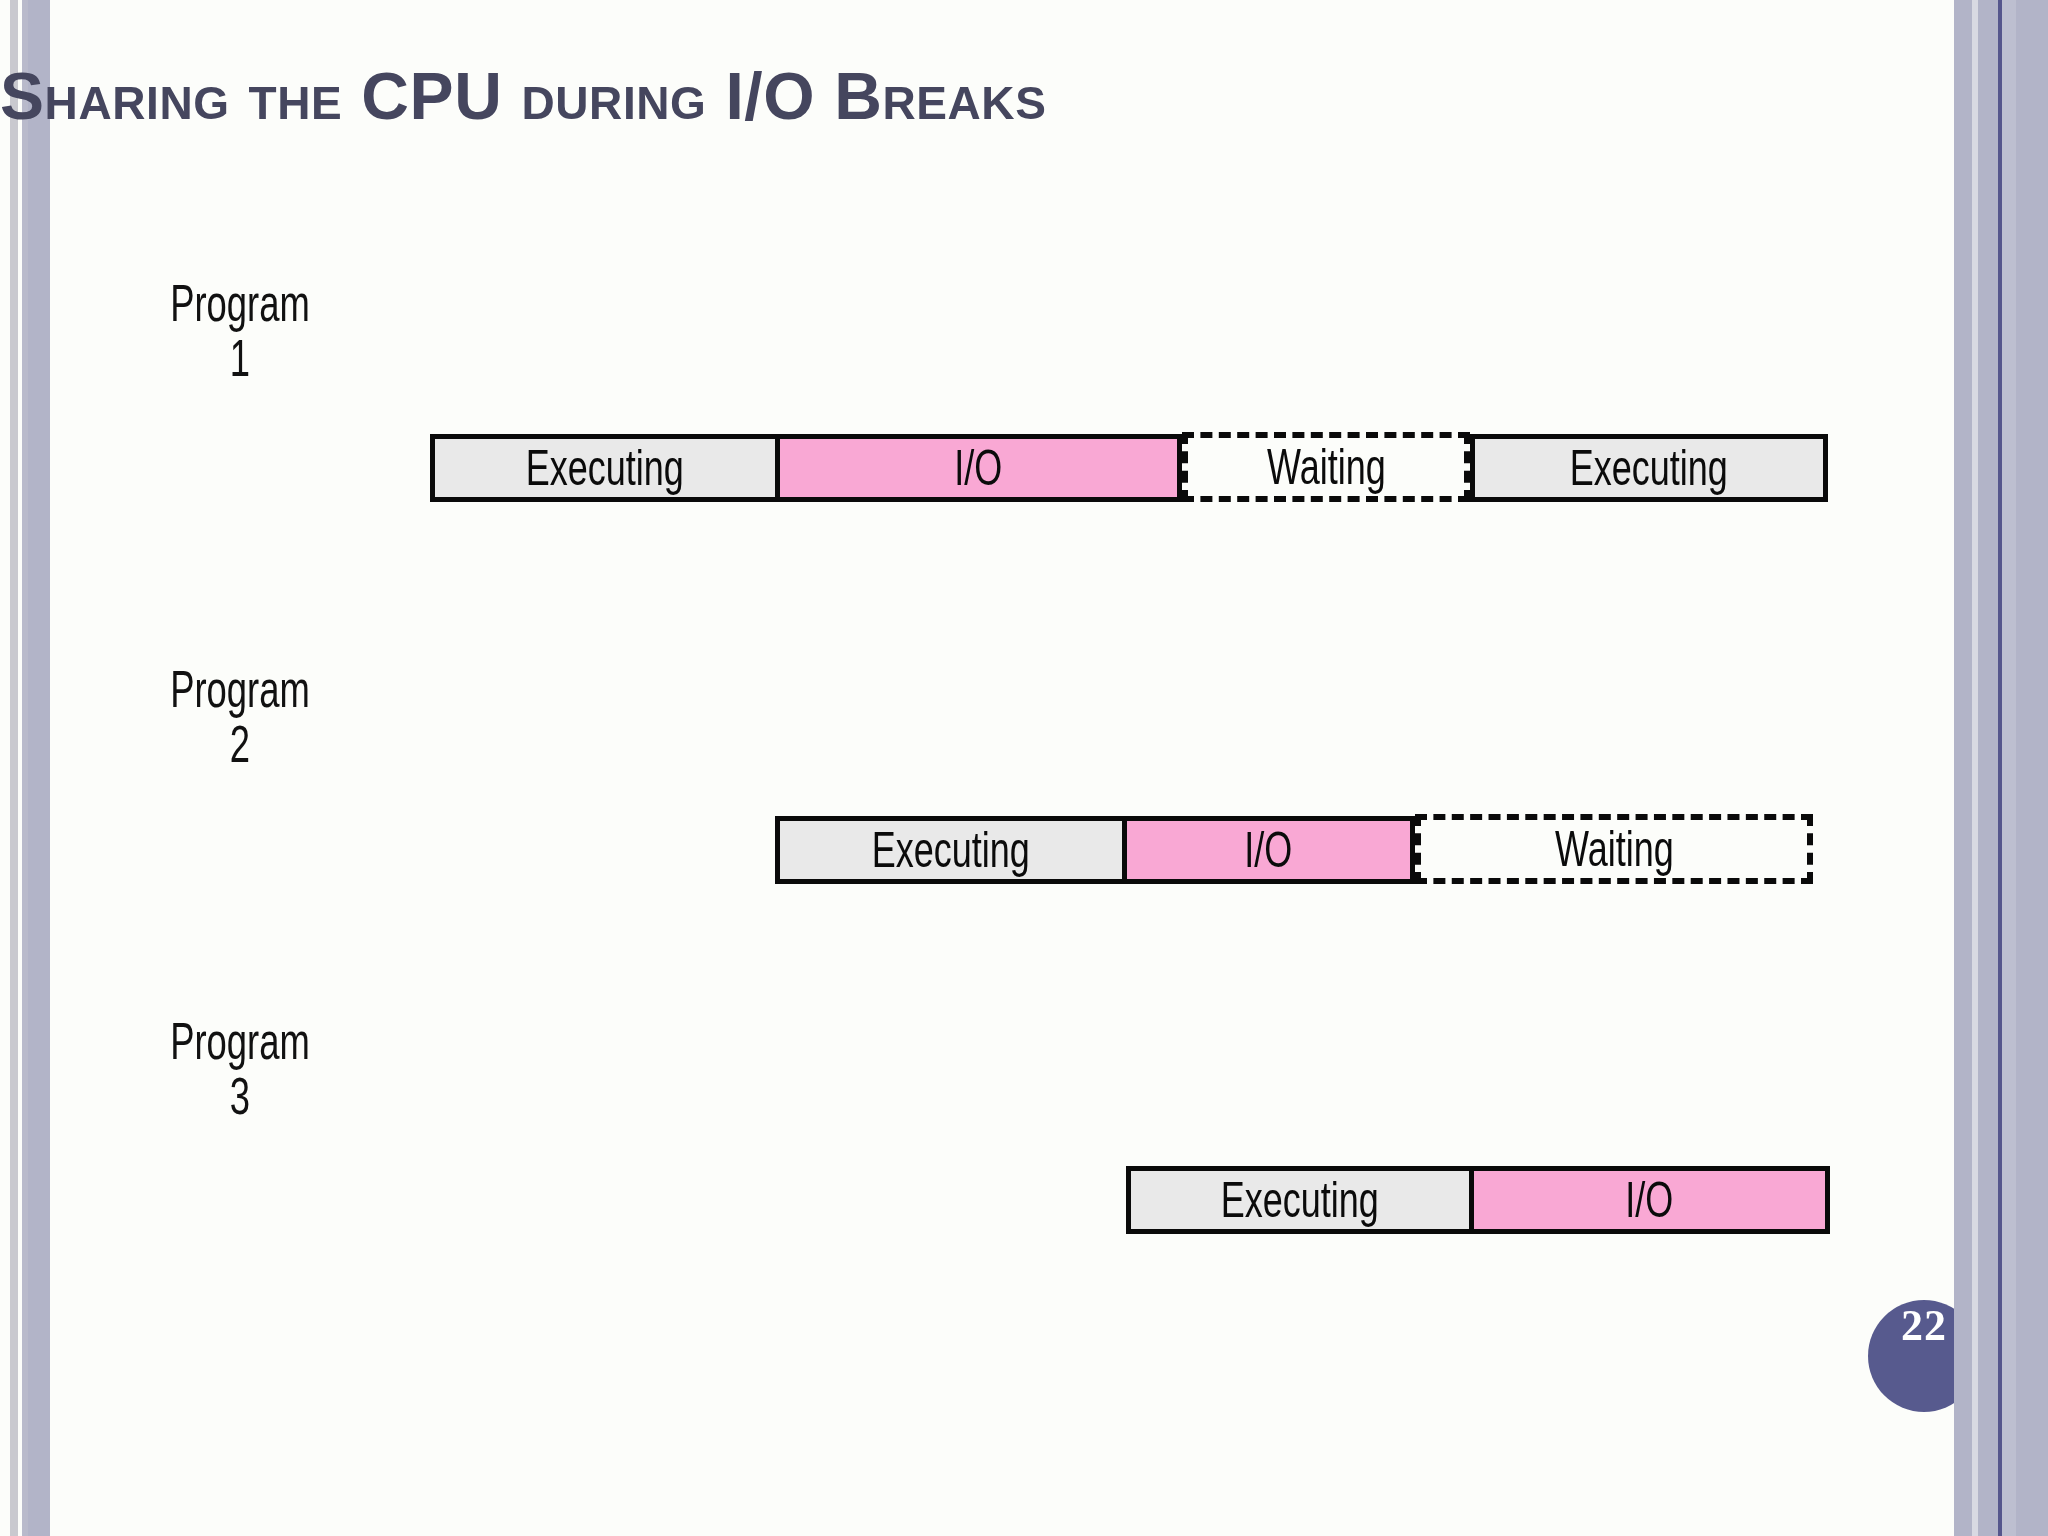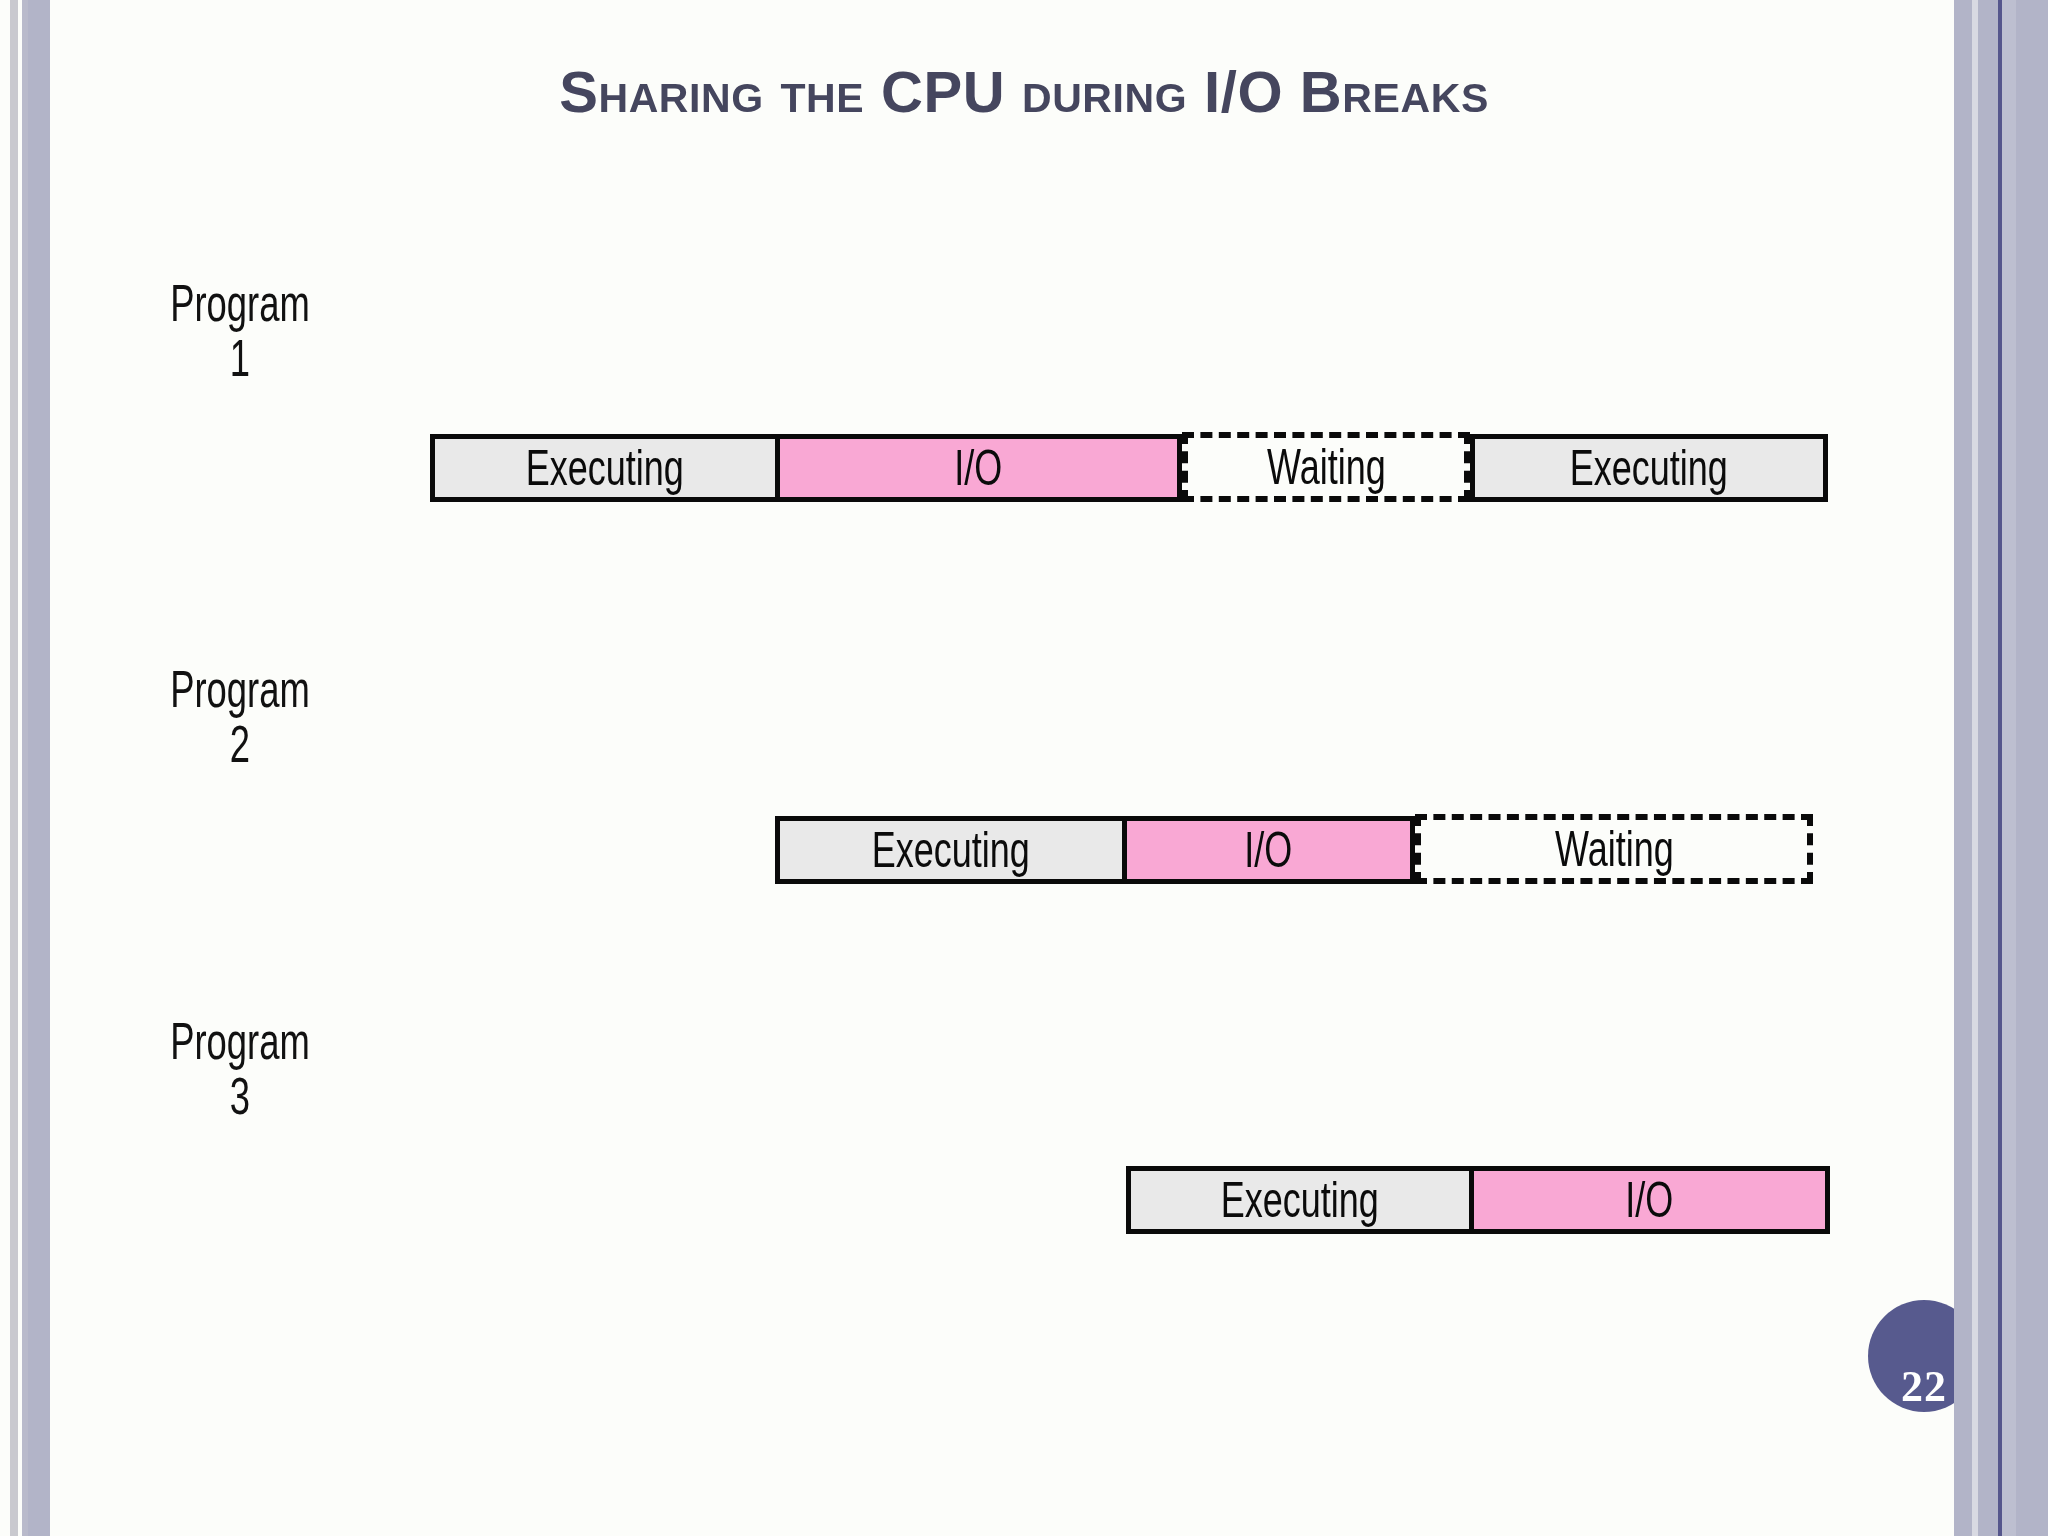--- a/index.html
+++ b/index.html
@@ -14,23 +14,23 @@
 
   
   .edge{position:absolute;top:0;bottom:0;}
   .edge-left{left:0;width:52px;}
   .edge-right{right:0;width:94px;}
   .stripe{position:absolute;top:0;bottom:0;}
 
   
   .title{
     position:absolute;left:0;right:0;top:58px;
-    text-align:center;
+    text-align:left;
     color:#45465e;
-    font-size:58px;
+    font-size:66px;
     font-weight:600;
     font-variant:small-caps;
     letter-spacing:0.6px;
     font-family:"Liberation Sans", sans-serif;
     white-space:nowrap;
   }
 
   
   .diagram{position:absolute;left:0;top:0;width:2040px;height:1536px;}
 
@@ -70,21 +70,21 @@
     background:transparent;
     box-sizing:border-box;
   }
 
   
   .badge{
     position:absolute;
     width:112px;height:112px;border-radius:50%;
     background:#575a8e;
     color:#ffffff;
-    display:flex;align-items:flex-end;justify-content:center;
+    display:flex;align-items:flex-start;justify-content:center;
     font-family:"Liberation Serif", serif;
     font-size:44px;font-weight:700;
     letter-spacing:1px;
   }
 </style>
 </head>
 <body>
 
 <div class="slide" style="background: rgb(252, 253, 250);">
 

